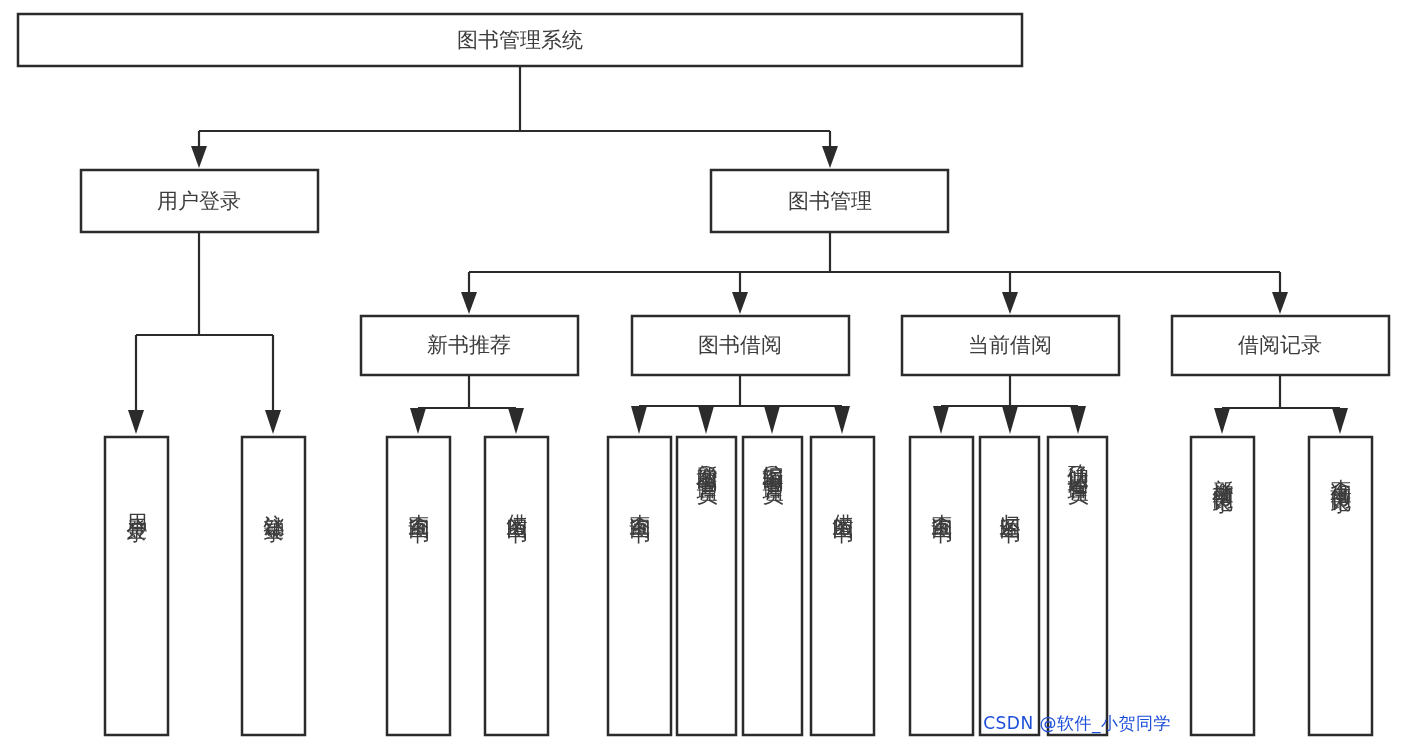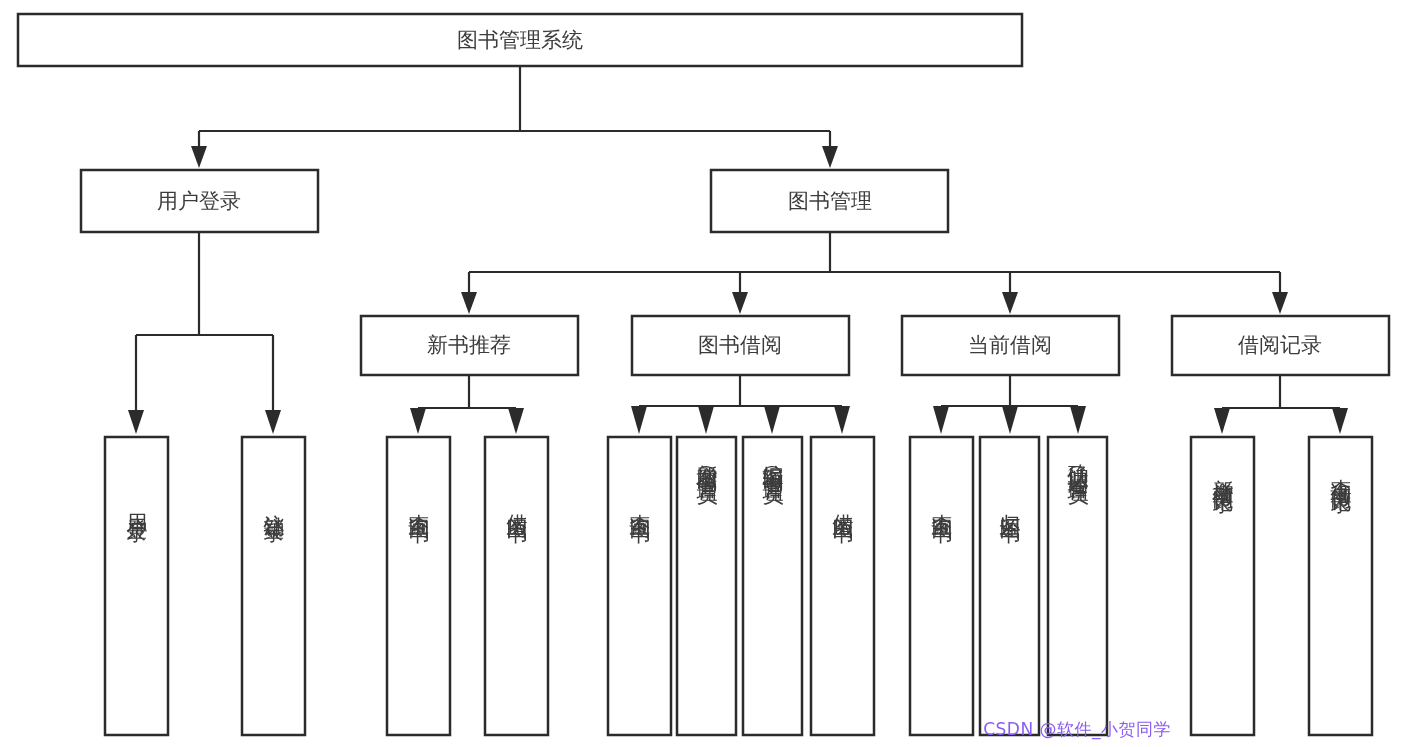--- a/index.html
+++ b/index.html
@@ -47,24 +47,24 @@
   .node-label-h {
     fill: #3c3c3c;
     font-family: "DejaVu Sans", "Liberation Sans", sans-serif;
     font-size: 21px;
     text-anchor: middle;
     dominant-baseline: middle;
   }
   .watermark-text {
     position: absolute;
     right: 14px;
-    bottom: 6px;
+    bottom: 12px;
     font-family: "DejaVu Sans", "Liberation Sans", sans-serif;
     font-size: 17px;
-    color: #8b5cf6;
+    color: #1d4ed8;
     letter-spacing: 0.5px;
     white-space: nowrap;
     pointer-events: none;
   }
   .vlabel-wrap {
     position: absolute;
     display: flex;
     align-items: flex-start;
     justify-content: center;
     pointer-events: none;

